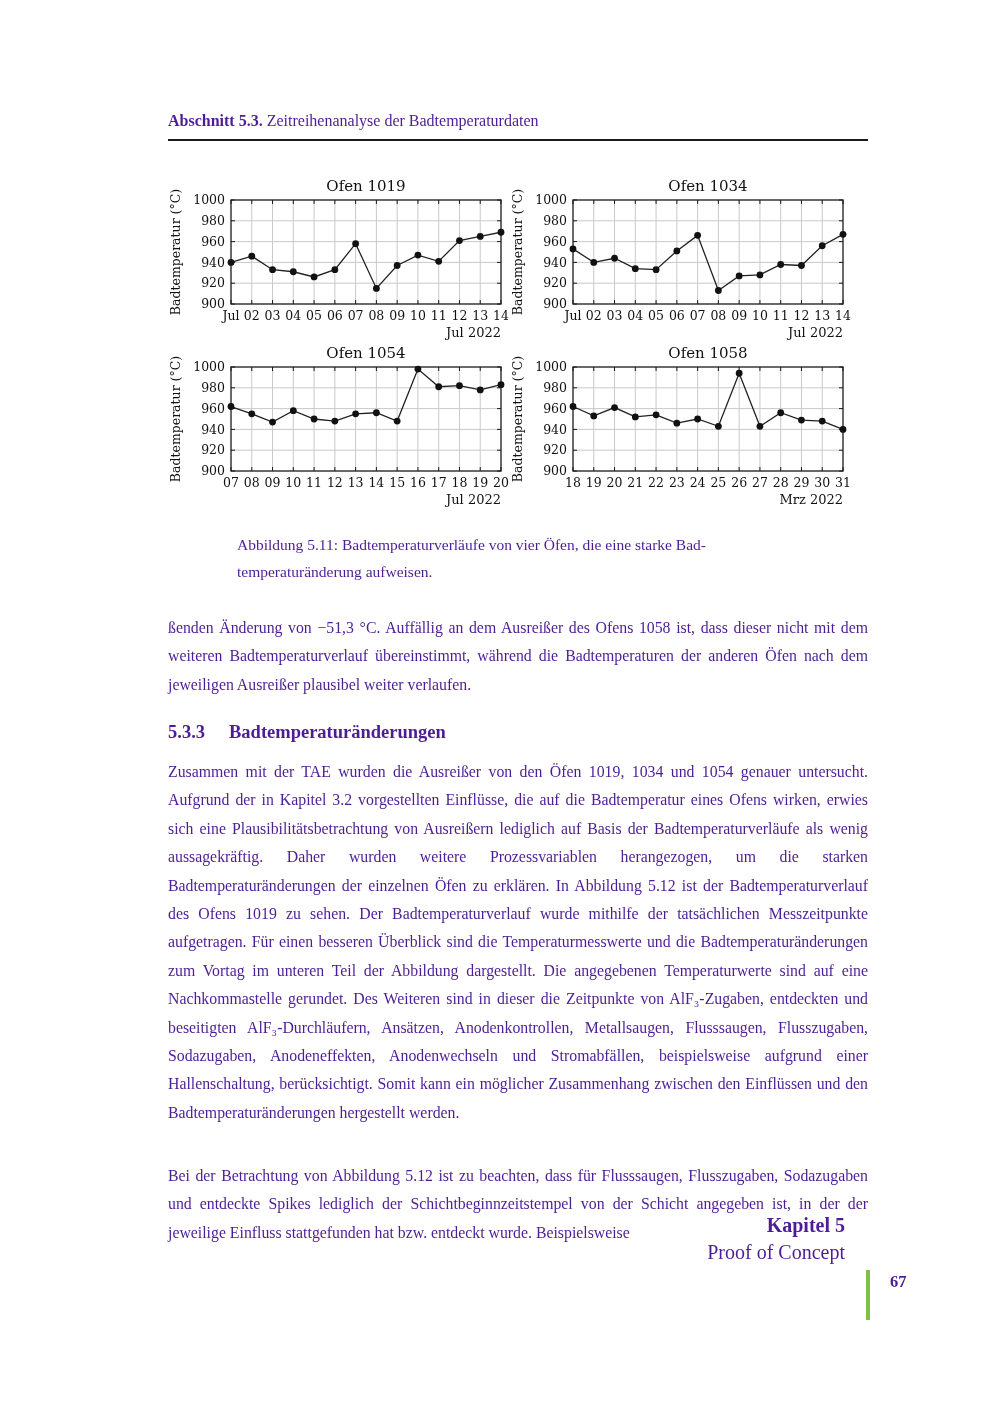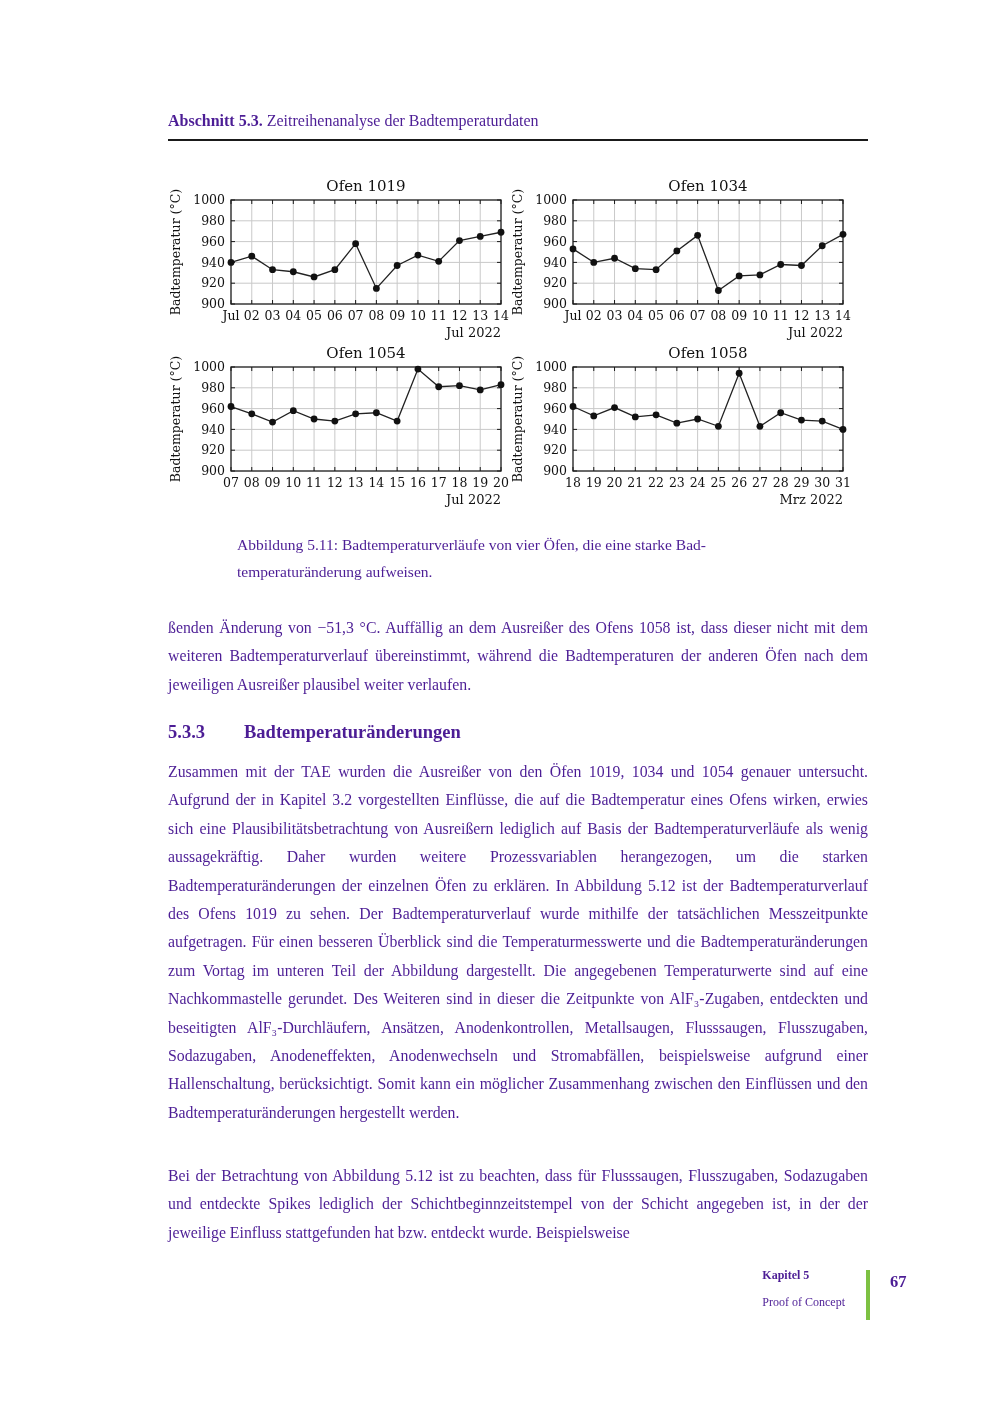--- a/index.html
+++ b/index.html
@@ -23,24 +23,24 @@
   .caption span{display:block;}
 
   .para{position:absolute;left:168px;width:700px;font-size:15.8px;
         line-height:28.4px;text-align:justify;}
   #p1{top:614px;}
   #p2{top:714px;margin-top:44px;}
   #p3{top:1162px;}
 
   .heading{position:absolute;left:168px;top:722px;font-size:18.5px;
            font-weight:bold;}
-  .heading .num{margin-right:39px;}
-
-  .footer-text{position:absolute;top:1262px;right:155px;text-align:left;
-               font-size:12px;line-height:27px;}
+  .heading .num{margin-right:24px;}
+
+  .footer-text{position:absolute;top:1212px;right:155px;text-align:right;
+               font-size:20px;line-height:27px;}
   .footer-text .chap{font-weight:bold;}
   .accent-bar{position:absolute;left:866px;top:1270px;width:4px;height:50px;
               background:#7dc142;}
   .pagenum{position:absolute;left:890px;top:1272px;font-size:16.5px;
            font-weight:bold;text-align:center;}
 </style>
 </head>
 <body>
 
 <div class="page">

